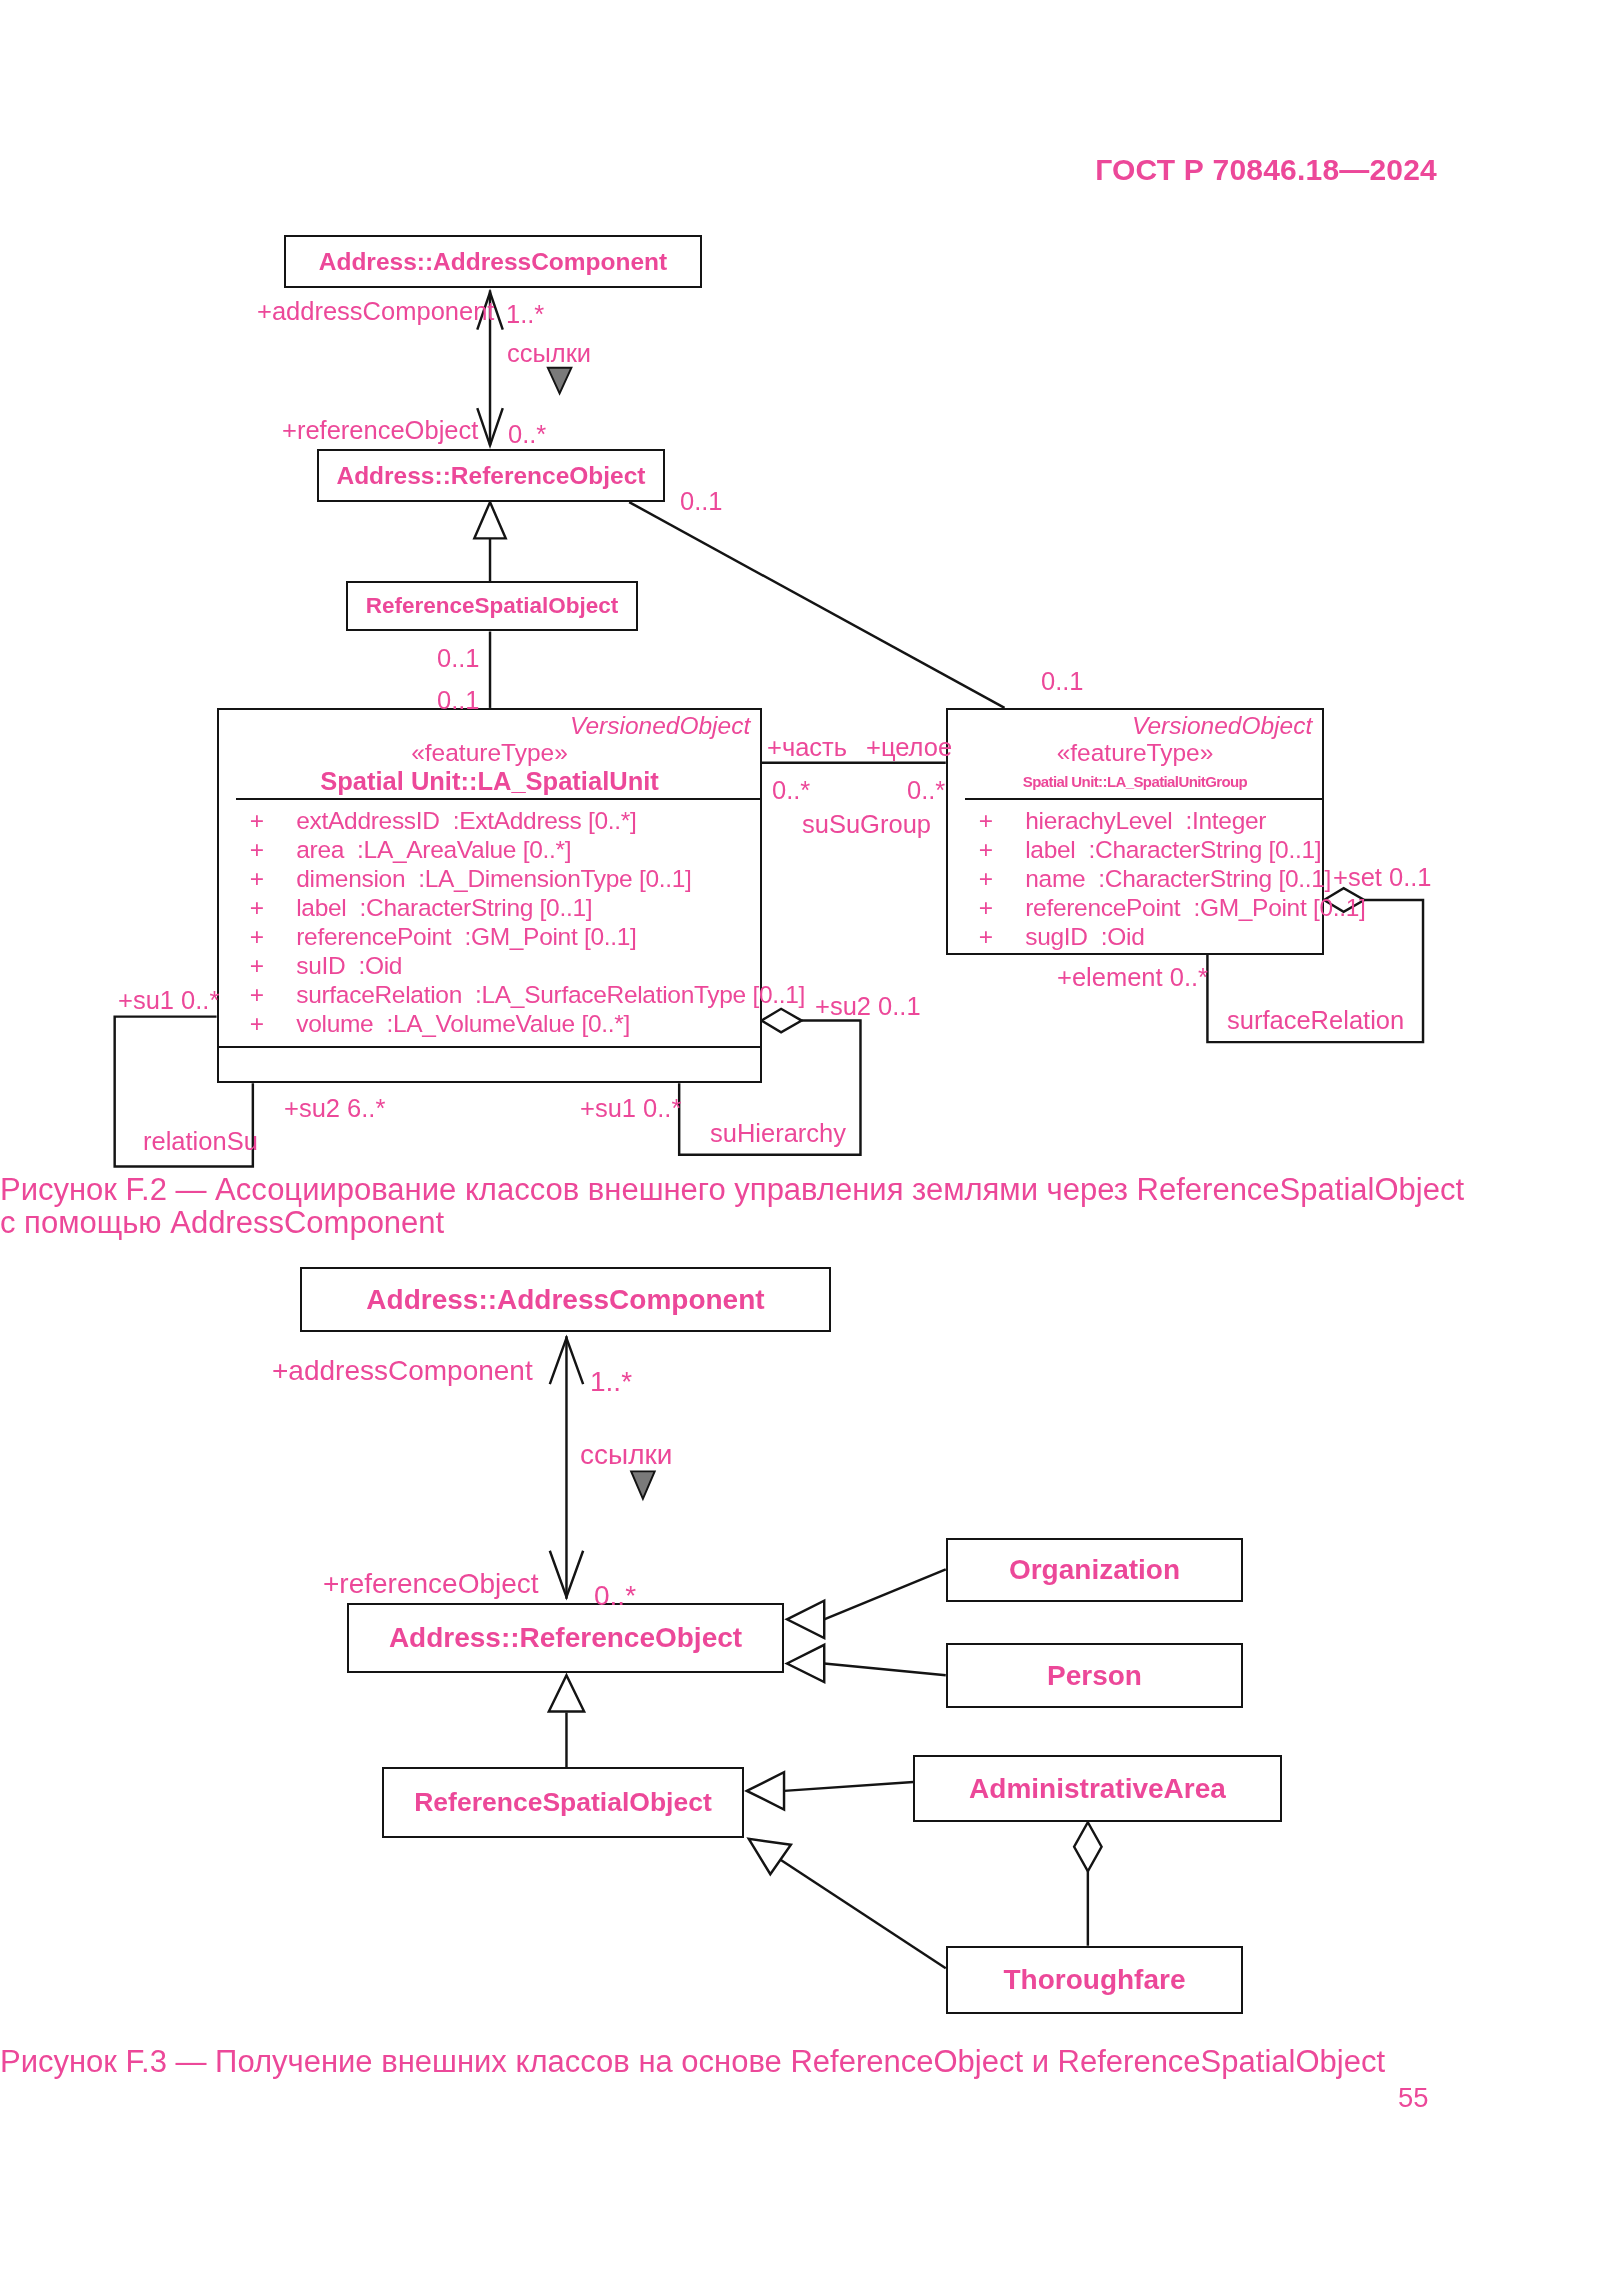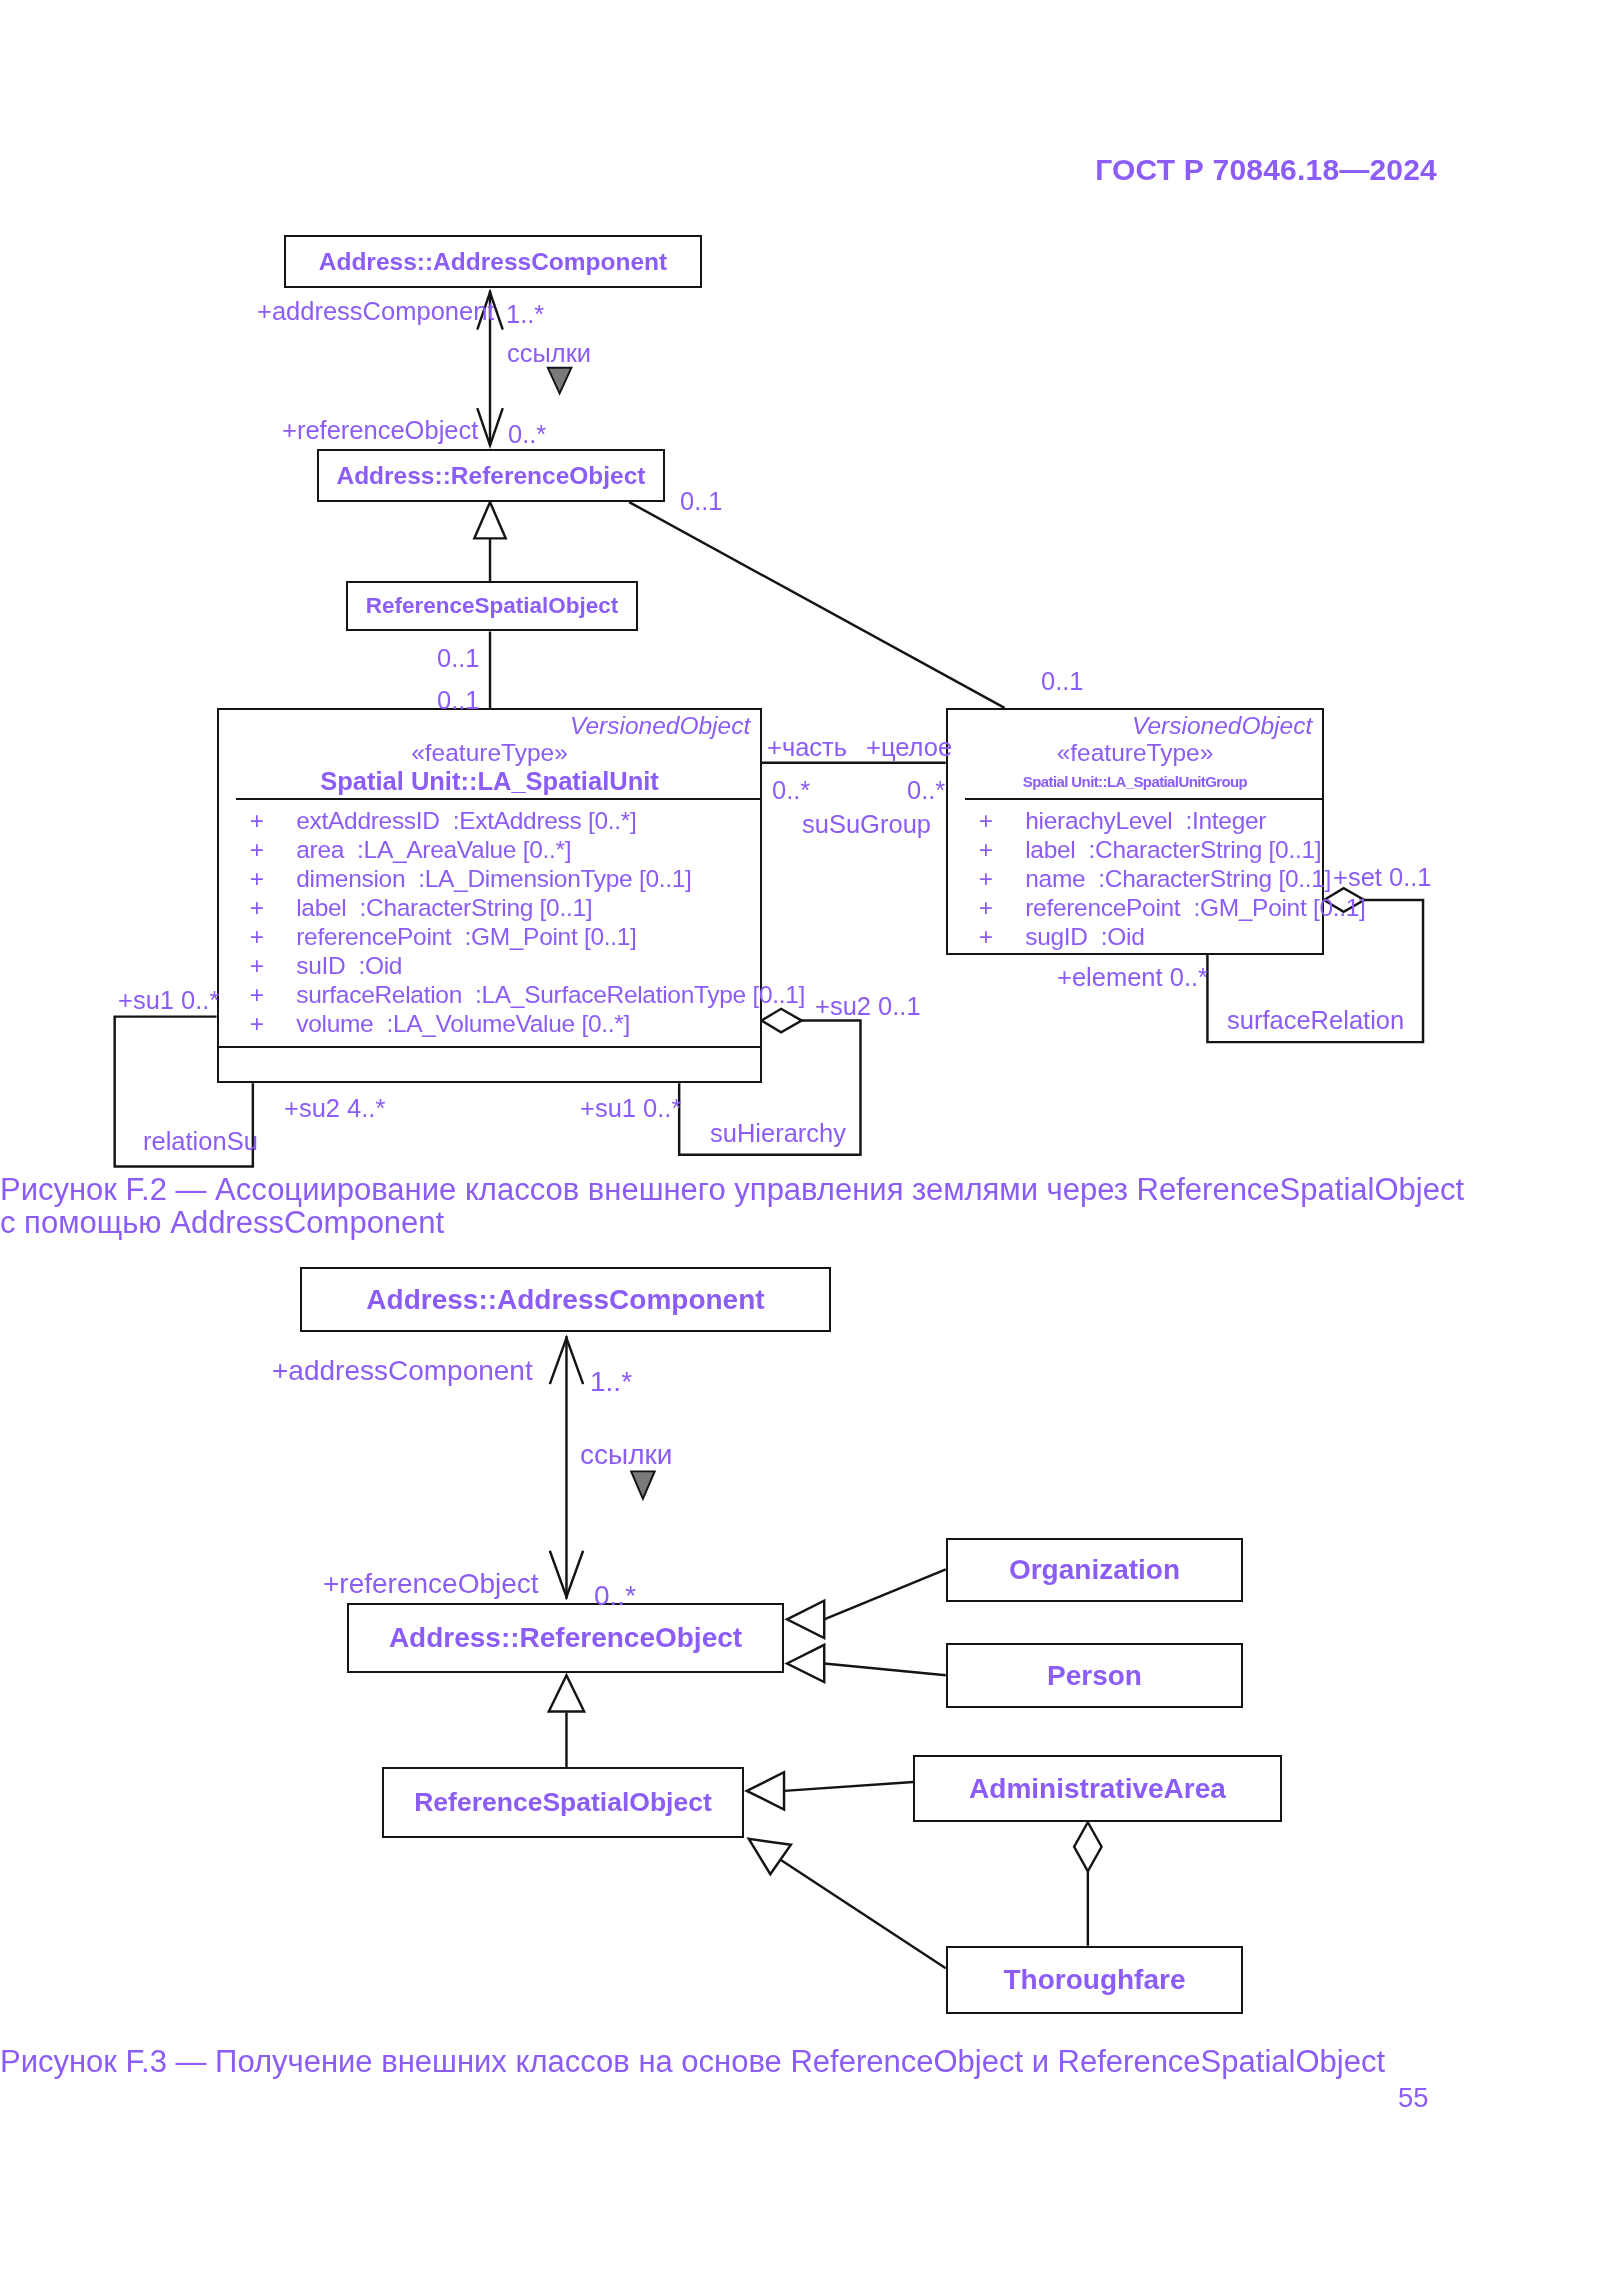--- a/index.html
+++ b/index.html
@@ -1,21 +1,21 @@
 <!DOCTYPE html>
 <html><head>
 <meta charset="utf-8">
 <style>
   html,body{margin:0;padding:0;background:#e8e8e8;}
   .page{
     position:relative;
     width:1621px;height:2293px;
     background:#ffffff;
     font-family:"Liberation Sans", sans-serif;
-    color:#8b5cf6;
+    color:#ec4899;
     overflow:hidden;
     margin:0 auto;
   }
   svg.overlay{position:absolute;left:0;top:0;width:1621px;height:2293px;}
   .hdr{
     position:absolute;top:153px;right:184px;
     font-size:30px;font-weight:bold;letter-spacing:0.2px;white-space:nowrap;
   }
   .uml-box{
     position:absolute;border:2.9px solid #141414;background:#fff;
@@ -164,21 +164,21 @@
   <div class="lbl" style="left:767px;top:733px;">+часть</div>
   <div class="lbl" style="left:866px;top:733px;">+целое</div>
   <div class="lbl" style="left:772px;top:776px;">0..*</div>
   <div class="lbl" style="left:907px;top:776px;">0..*</div>
   <div class="lbl" style="left:802px;top:810px;">suSuGroup</div>
   <div class="lbl" style="left:1333px;top:863px;">+set 0..1</div>
   <div class="lbl" style="left:1057px;top:963px;">+element 0..*</div>
   <div class="lbl" style="left:1227px;top:1006px;">surfaceRelation</div>
   <div class="lbl" style="left:118px;top:986px;">+su1 0..*</div>
   <div class="lbl" style="left:143px;top:1127px;">relationSu</div>
-  <div class="lbl" style="left:284px;top:1094px;">+su2 4..*</div>
+  <div class="lbl" style="left:284px;top:1094px;">+su2 6..*</div>
   <div class="lbl" style="left:580px;top:1094px;">+su1 0..*</div>
   <div class="lbl" style="left:815px;top:992px;">+su2 0..1</div>
   <div class="lbl" style="left:710px;top:1119px;">suHierarchy</div>
 
   <div class="caption" style="top:1172px;width:1562px;">Рисунок F.2 — Ассоциирование классов внешнего управления землями через ReferenceSpatialObject</div>
   <div class="caption" style="top:1205px;width:1562px;">с помощью AddressComponent</div>
 
   <div class="uml-box fs29" style="left:300px;top:1267px;width:531px;height:65px;">
     <span>Address::AddressComponent</span>
   </div>

